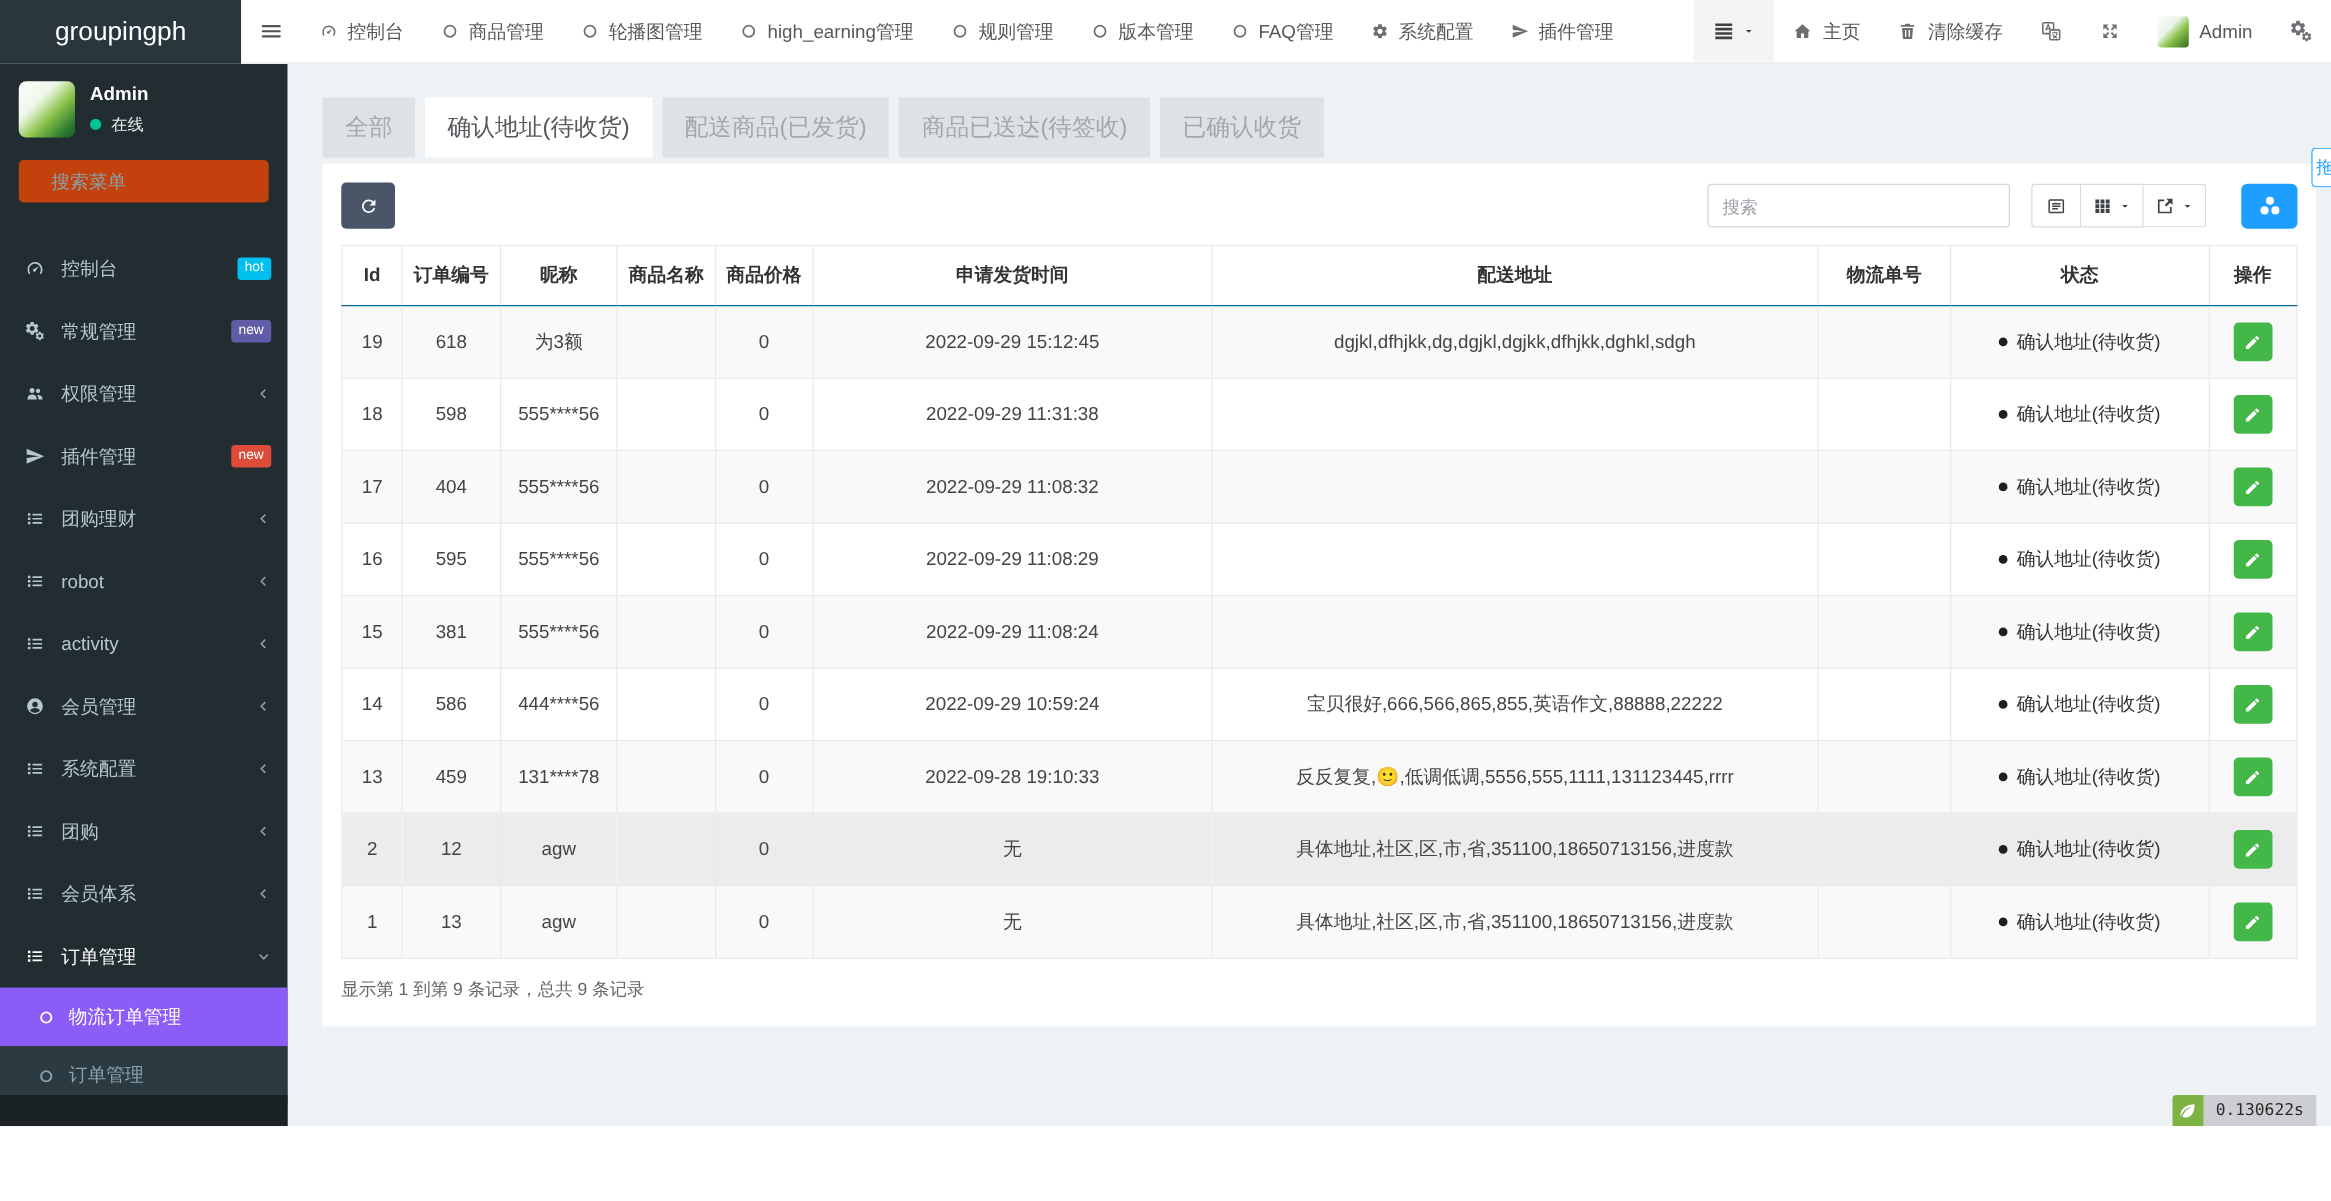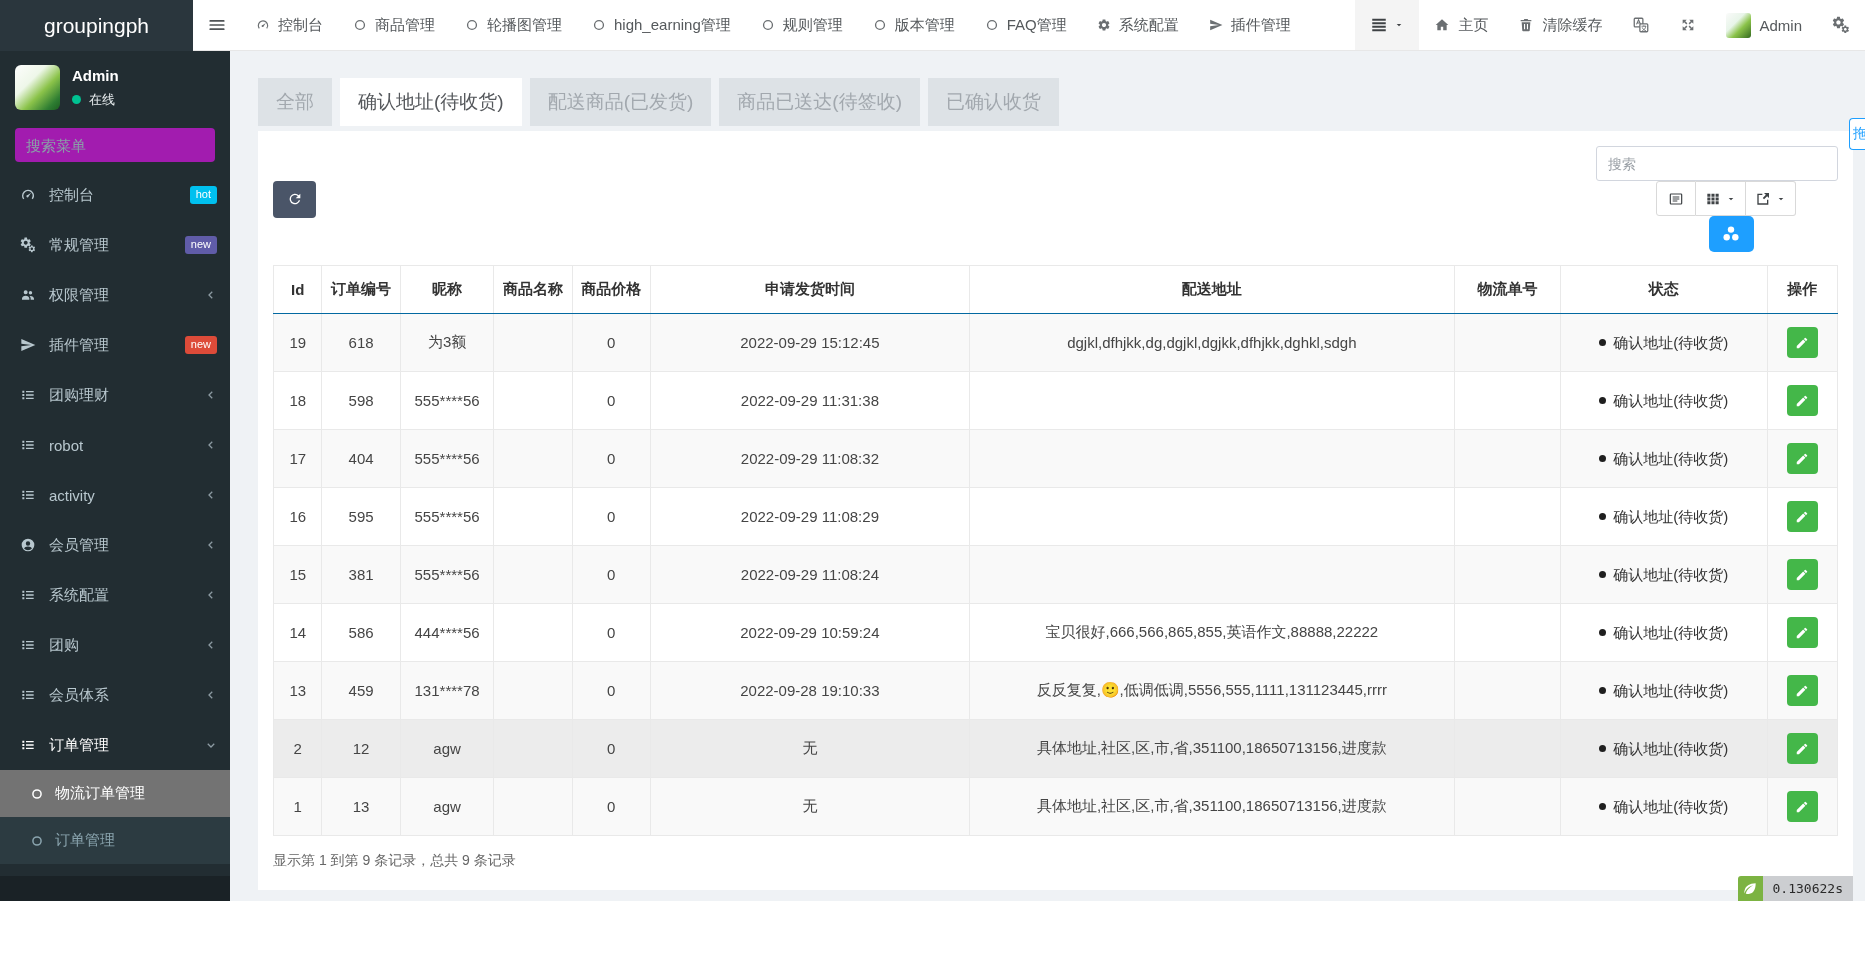--- a/index.html
+++ b/index.html
@@ -21,46 +21,46 @@
   [data-icon] svg { width:100%; height:100%; }
   .i14 { width:14px; height:14px; } .i18 { width:18px; height:18px; } .i12 { width:12px; height:12px; } .i10 { width:10px; height:10px; }
 
   
   .sidebar { position:absolute; top:51px; left:0; bottom:0; width:230px; background:#222d32; z-index:10; }
   .user-panel { padding:14px 15px 10px; display:flex; gap:12px; align-items:center; }
   .user-avatar { width:45px; height:45px; border-radius:6px; background:linear-gradient(135deg,#fdfdfd 0%,#eef7e9 35%,#8bc34a 60%,#2e7d32 85%,#1b5e20 100%); }
   .user-name { color:#fff; font-weight:bold; font-size:15px; margin-bottom:7px; }
   .user-status { color:#e9eef0; font-size:13px; display:flex; align-items:center; gap:8px; }
   .status-dot { width:9px; height:9px; border-radius:50%; background:#00c292; }
-  .sb-search { margin:8px 15px 8px; background:#a21caf; border-radius:4px; display:flex; align-items:center; height:34px; padding:0 11px; }
+  .sb-search { margin:8px 15px 28px; background:#c2410c; border-radius:4px; display:flex; align-items:center; height:34px; padding:0 26px; }
   .sb-search input { flex:1; background:transparent; border:0; outline:none; color:#ccd5d9; font-size:15px; font-family:inherit; }
   .sb-search input::placeholder { color:#8aa0a8; }
   .sb-search .sico { color:#8aa0a8; }
   .sb-menu { list-style:none; }
   .sb-item { height:50px; display:flex; align-items:center; padding:0 13px 0 18px; color:#b8c7ce; font-size:15px; cursor:pointer; }
   .sb-item.active-parent { color:#fff; }
   .sb-icon { width:20px; margin-right:11px; display:flex; }
   .sb-label { flex:1; }
   .badge { font-size:11px; font-weight:normal; color:#fff; border-radius:3px; padding:2px 6px; line-height:1.2; }
   .chev { color:#8d9ba3; display:flex; }
   .sb-submenu { }
   .sub-item { height:47px; display:flex; align-items:center; gap:11px; padding-left:30px; font-size:15px; cursor:pointer; }
-  .sub-item.on { background:#737373; color:#fff; }
+  .sub-item.on { background:#8b5cf6; color:#fff; }
   .sub-item.off { background:#2c3b41; color:#8aa4ae; }
   .sb-strip { position:absolute; bottom:0; left:0; right:0; height:25px; background:#1a2226; }
 
   
   .content { position:absolute; left:230px; top:51px; right:0; bottom:0; padding:27px 12px 0 28px; }
   .tabs { display:flex; gap:8px; margin-bottom:5px; }
   .tab { padding:11px 18px; font-size:19px; background:#dde2e6; color:#a2a8ae; cursor:pointer; white-space:nowrap; }
   .tab.active { background:#fff; color:#55585c; }
   .panel { background:#fff; padding:15px 15px 20px; min-height:610px; }
   .toolbar { display:flex; align-items:center; margin-bottom:13px; }
   .btn-refresh { width:43px; height:37px; background:#4a5568; border:0; border-radius:4px; color:#fff; display:flex; align-items:center; justify-content:center; cursor:pointer; }
-  .toolbar-right { margin-left:auto; display:flex; align-items:center;flex-direction:column; }
+  .toolbar-right { margin-left:auto; display:flex; align-items:center; }
   .search-box { width:242px; height:35px; border:1px solid #d2d6de; border-radius:3px; padding:0 11px; font-size:14px; color:#555; outline:none; font-family:inherit; }
   .search-box::placeholder { color:#9aa0a6; }
   .btn-group { display:flex; margin-left:17px; }
   .tb-btn { height:35px; min-width:40px; background:#fff; border:1px solid #d9d9d9; display:flex; align-items:center; justify-content:center; gap:5px; color:#3f4346; padding:0 9px; cursor:pointer; }
   .tb-btn + .tb-btn { border-left:0; }
   .tb-btn:first-child { border-radius:3px 0 0 3px; }
   .tb-btn:last-child { border-radius:0 3px 3px 0; }
   .btn-blue { margin-left:28px; width:45px; height:36px; background:#1e9fff; border:0; border-radius:5px; display:flex; align-items:center; justify-content:center; cursor:pointer; }
   .btn-blue [data-icon] { width:22px; height:22px; }
 

